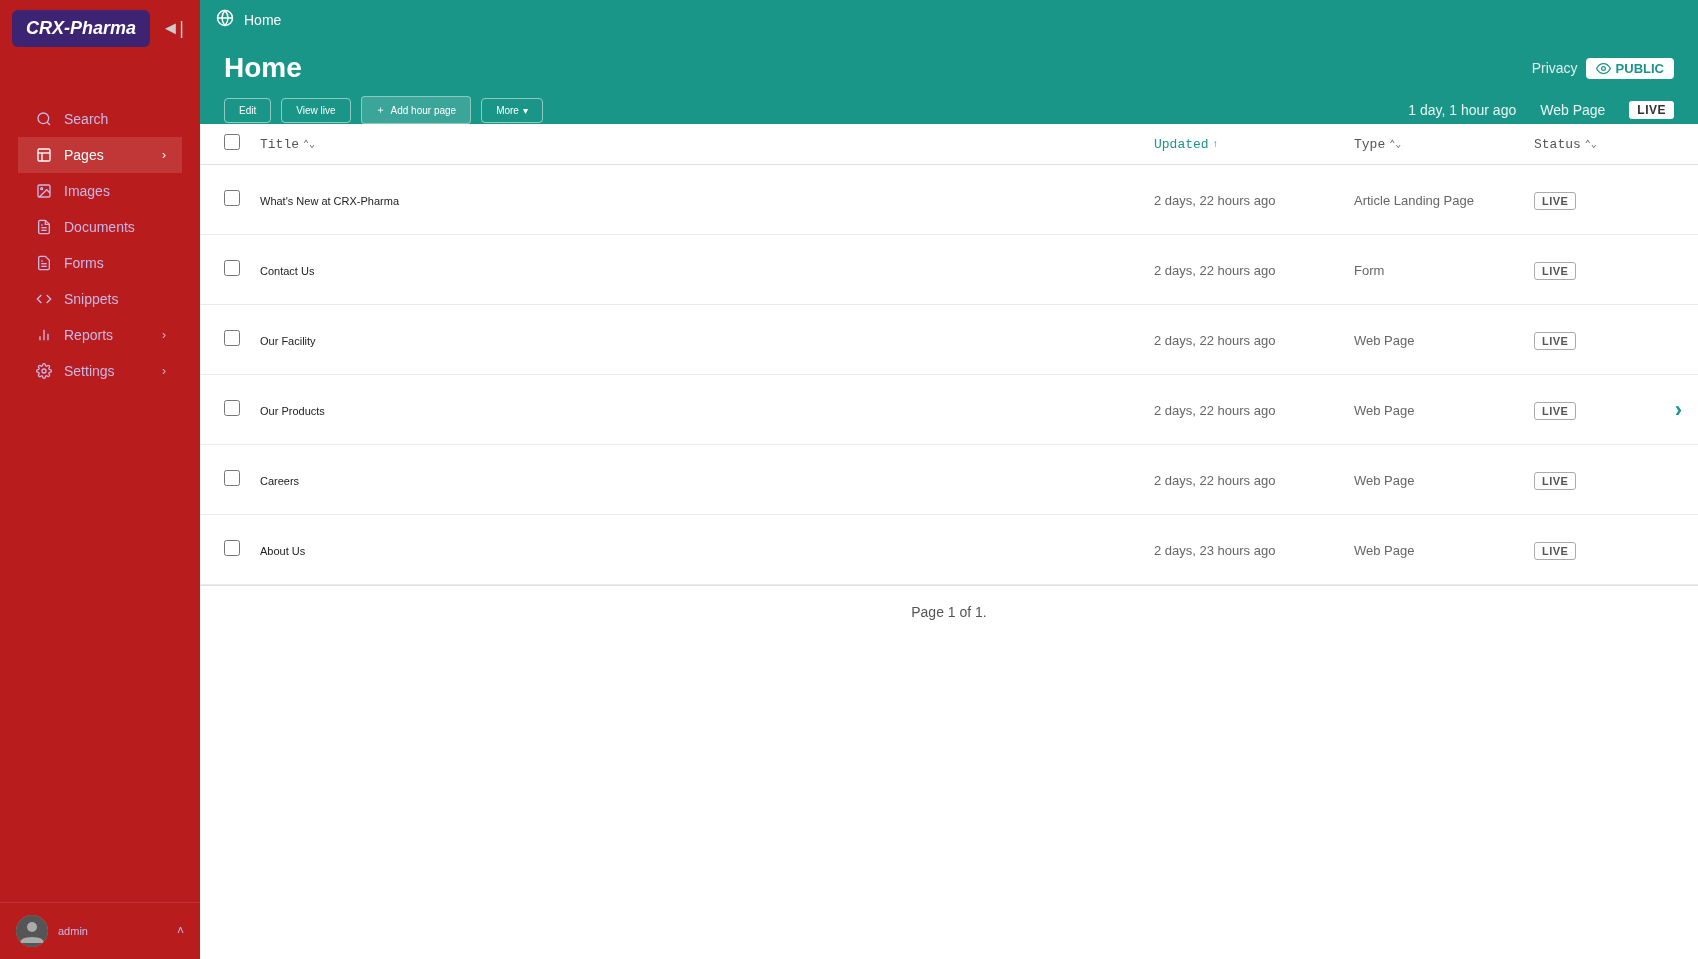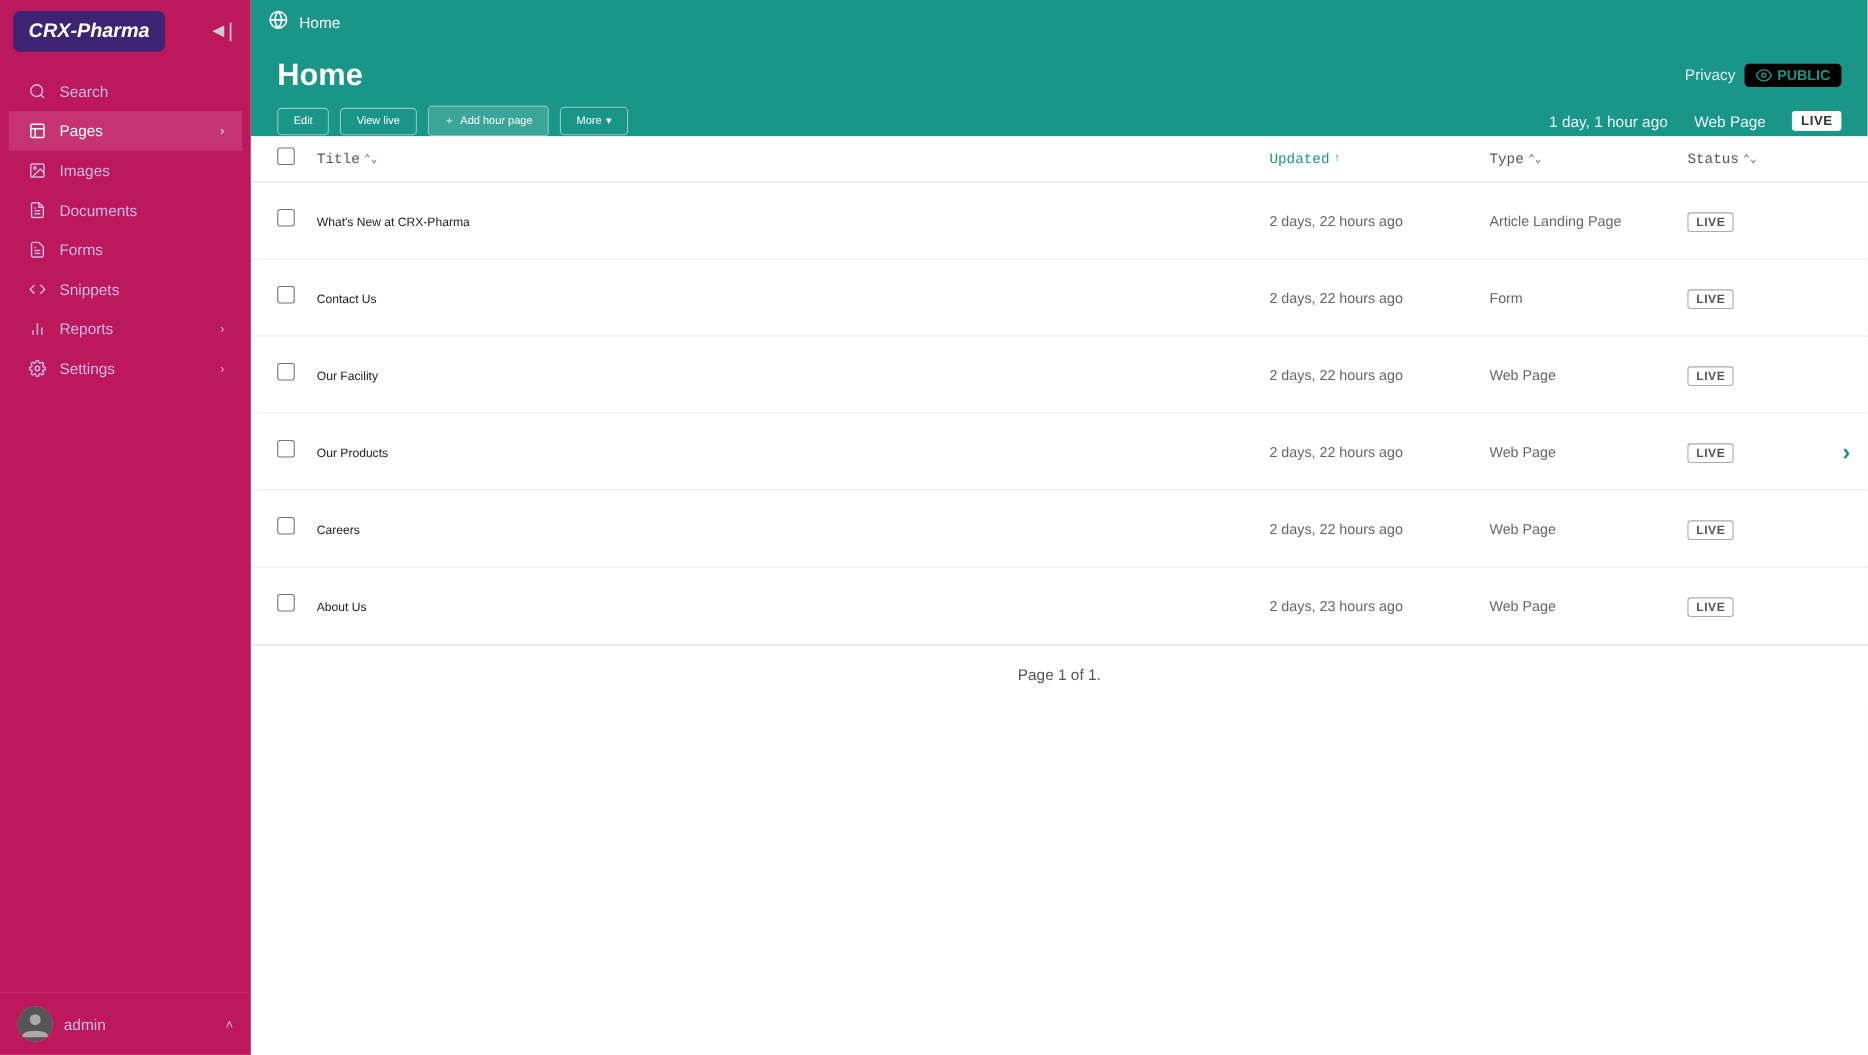--- a/index.html
+++ b/index.html
@@ -1,26 +1,27 @@
 <!DOCTYPE html>
 <html><head>
   <meta charset="utf-8">
   <style>
     * { box-sizing: border-box; margin: 0; padding: 0; }
     body { font-family: -apple-system, BlinkMacSystemFont, 'Segoe UI', sans-serif; display: flex; height: 100vh; overflow: hidden; background: #f5f5f5; }
 
     
     .sidebar {
-      width: 228px;
-      background: #be185d;
+      width: 200px;
+      background: #b91c1c;
       color: #ccc;
       display: flex;
       flex-direction: column;
       flex-shrink: 0;
       height: 100vh;
+      gap: 36px;
     }
     .sidebar-top {
       display: flex;
       align-items: center;
       justify-content: space-between;
       padding: 10px 12px;
     }
     .sidebar-logo {
       background: #3d2472;
       border-radius: 6px;
@@ -29,21 +30,21 @@
       font-size: 18px;
       font-weight: bold;
     }
     .sidebar-logo span { font-style: italic; }
     .sidebar-collapse-btn {
       color: #ccc;
       cursor: pointer;
       font-size: 18px;
       padding: 4px;
     }
-    .sidebar-nav { flex: 1; padding: 8px 8px; }
+    .sidebar-nav { flex: 1; padding: 8px 18px; }
     .sidebar-item {
       display: flex;
       align-items: center;
       padding: 10px 16px;
       cursor: pointer;
       color: #c8b8e8;
       font-size: 14px;
       gap: 10px;
       position: relative;
     }
@@ -58,21 +59,21 @@
       gap: 10px;
       cursor: pointer;
     }
     .avatar {
       width: 32px; height: 32px;
       border-radius: 50%;
       background: #888;
       display: flex; align-items: center; justify-content: center;
       font-size: 13px; color: white; overflow: hidden;
     }
-    .footer-name { color: #c8b8e8; font-size: 14px; flex: 1; }
+    .footer-name { color: #c8b8e8; font-size: 11px; flex: 1; }
     .footer-chevron { color: #c8b8e8; font-size: 12px; }
 
     
     .main { flex: 1; display: flex; flex-direction: column; overflow: hidden; }
 
     
     .topbar {
       background: #1a9688;
       display: flex;
       align-items: center;
@@ -93,21 +94,21 @@
     .page-header-row1 {
       display: flex;
       align-items: center;
       justify-content: space-between;
       margin-bottom: 12px;
     }
     .page-title { font-size: 28px; font-weight: 600; color: white; }
     .privacy-area { display: flex; align-items: center; gap: 8px; font-size: 14px; }
     .privacy-label { color: rgba(255,255,255,0.85); }
     .privacy-badge {
-      background: #000000;
+      background: #ffffff;
       color: #1a9688;
       border-radius: 4px;
       padding: 3px 10px;
       font-size: 13px;
       font-weight: 600;
       display: flex;
       align-items: center;
       gap: 5px;
     }
     .page-header-row2 {

